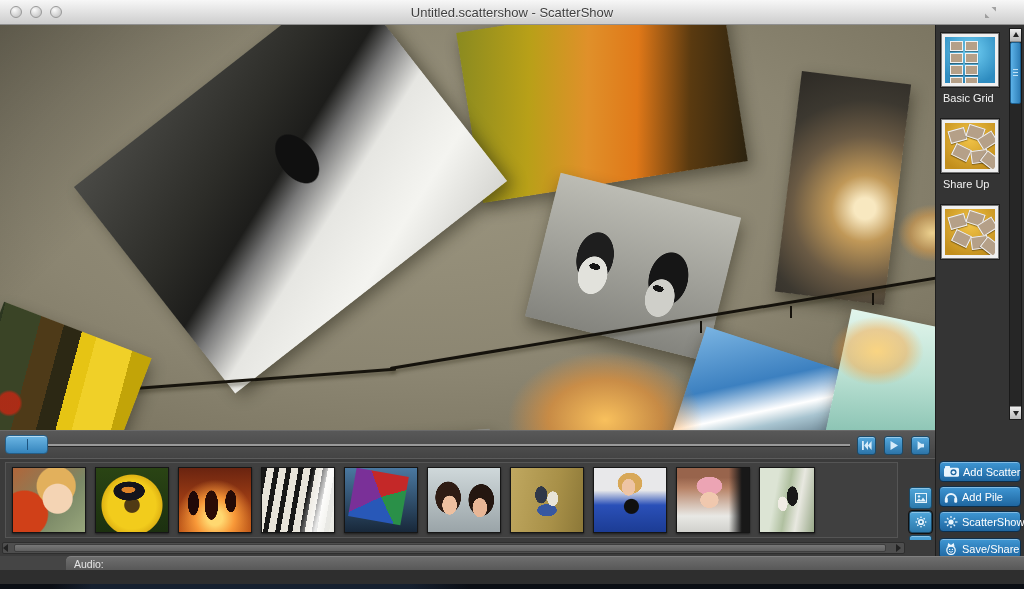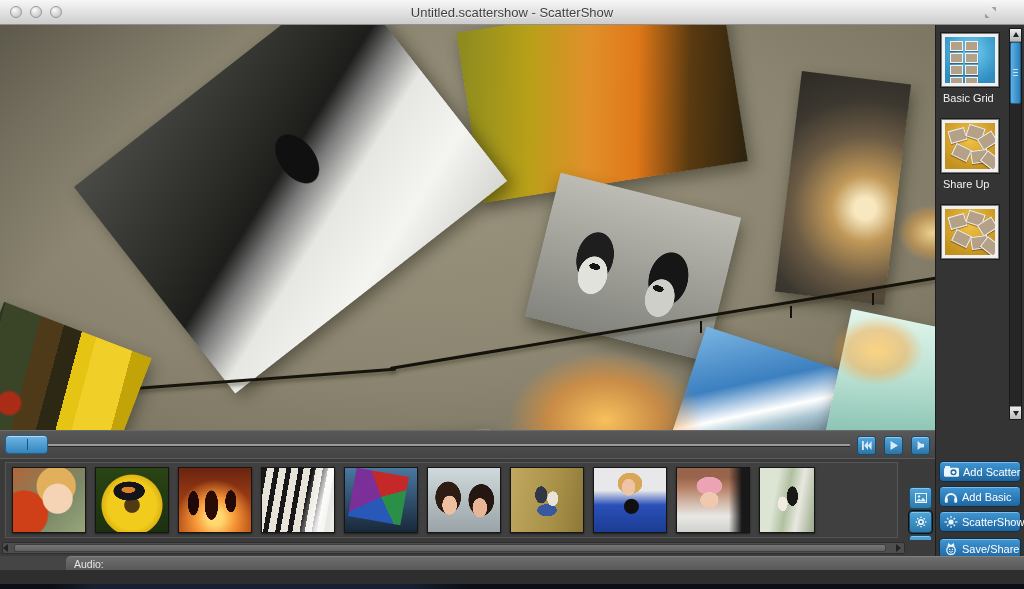--- a/index.html
+++ b/index.html
@@ -376,21 +376,21 @@
         <span>Add Scatter</span>
       </button>
       <button class="act-btn">
         <span>
           <svg width="14" height="12" viewBox="0 0 14 12">
               <path d="M2 8a5 5 0 0 1 10 0" stroke="#eaf5fd" stroke-width="2" fill="none"></path>
               <rect x="0.8" y="6.8" width="3" height="5" rx="1.2" fill="#eaf5fd"></rect>
               <rect x="10.2" y="6.8" width="3" height="5" rx="1.2" fill="#eaf5fd"></rect>
             </svg>
         </span>
-        <span>Add Basic</span>
+        <span>Add Pile</span>
       </button>
       <button class="act-btn">
         <span>
           <svg width="14" height="12" viewBox="0 0 14 12">
               <circle cx="7" cy="6" r="2.6" fill="#eaf5fd"></circle>
               <g stroke="#eaf5fd" stroke-width="1.2">
                 <line x1="7" y1="0" x2="7" y2="2"></line>
                 <line x1="7" y1="10" x2="7" y2="12"></line>
                 <line x1="0.5" y1="6" x2="3" y2="6"></line>
                 <line x1="11" y1="6" x2="13.5" y2="6"></line>

